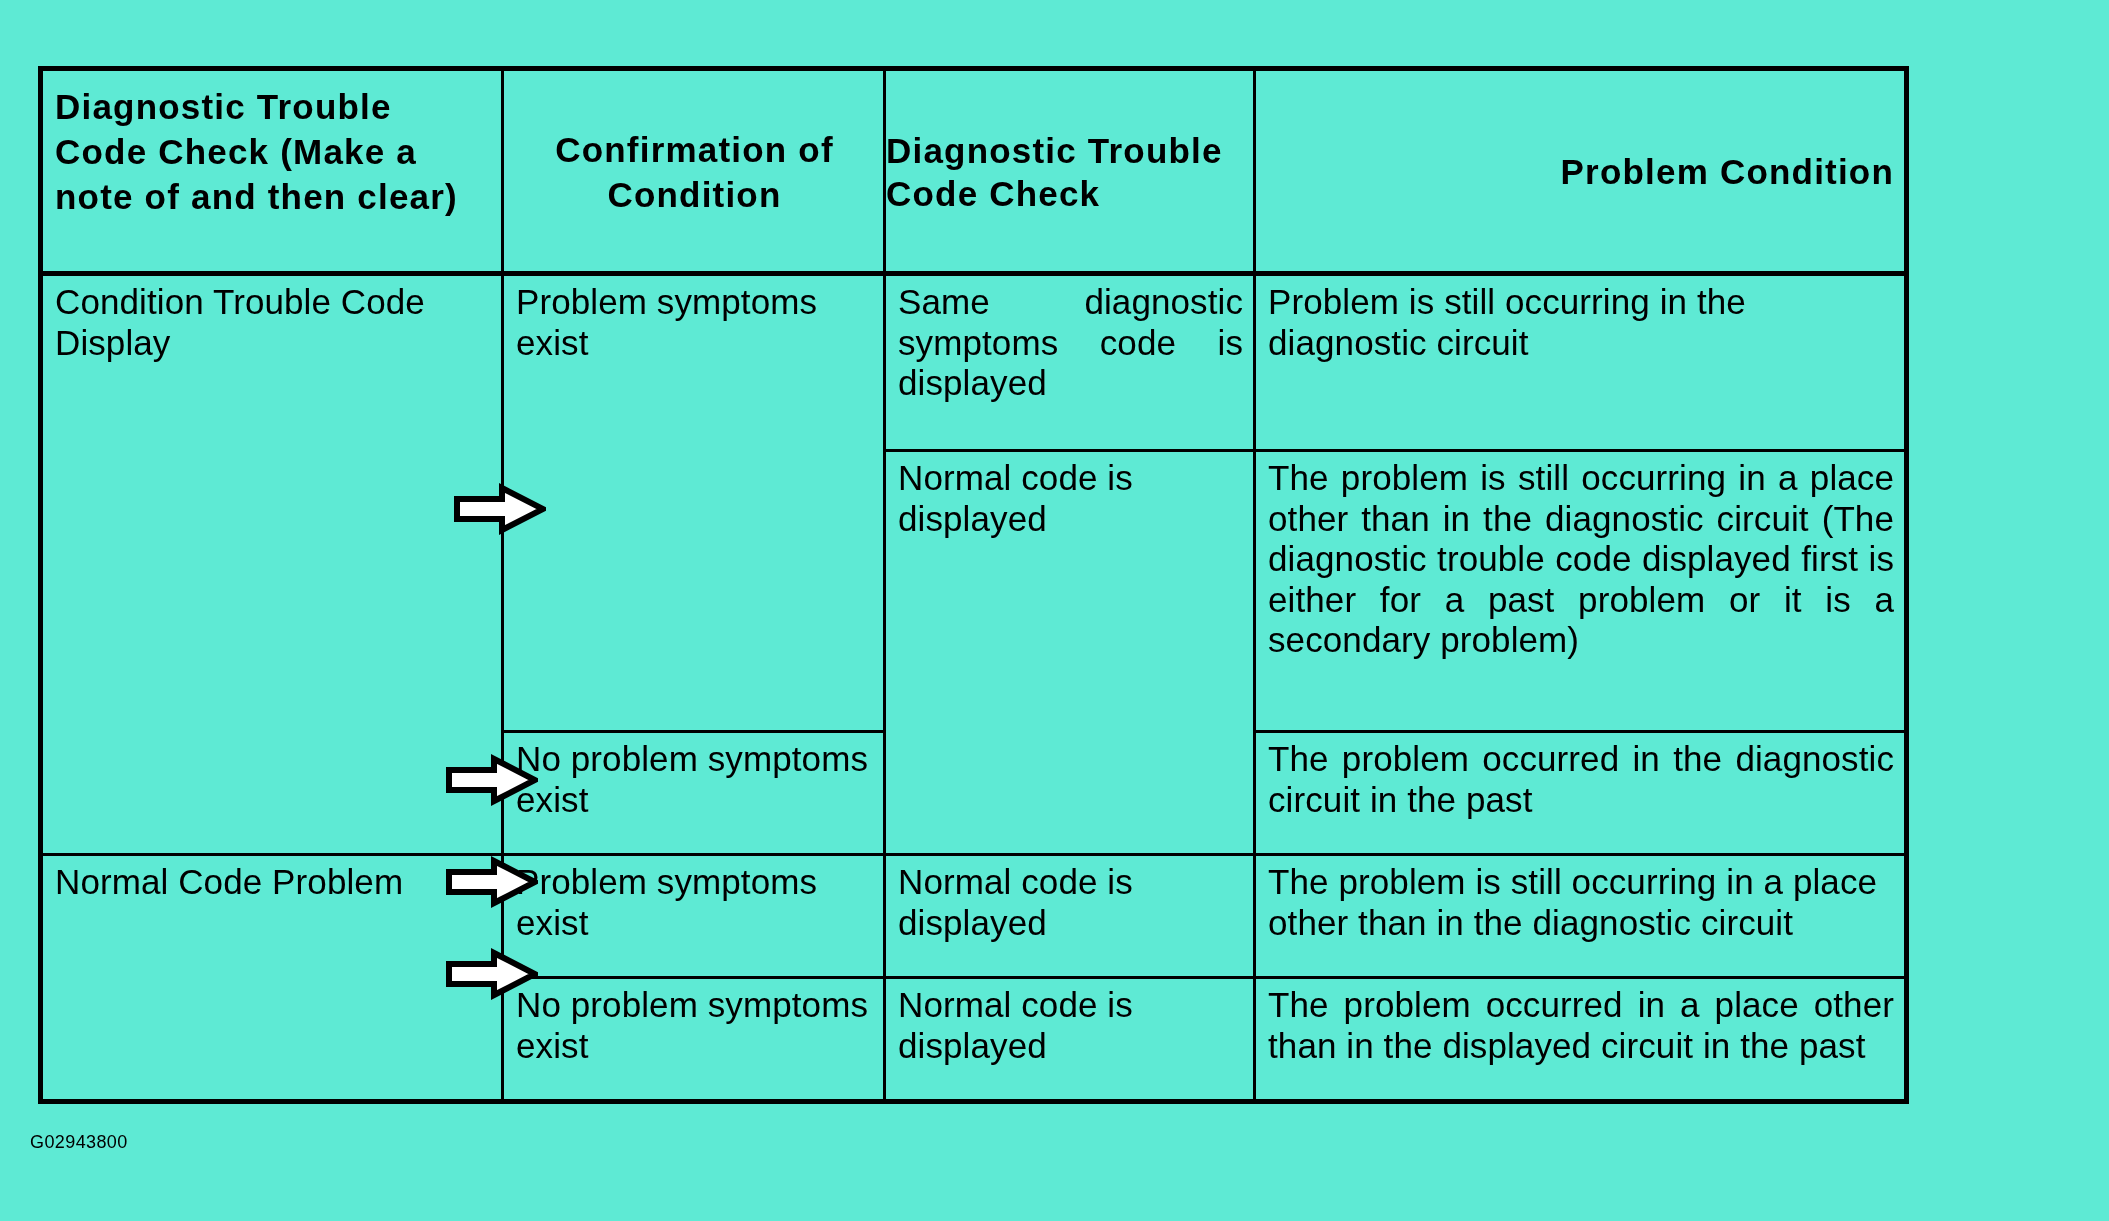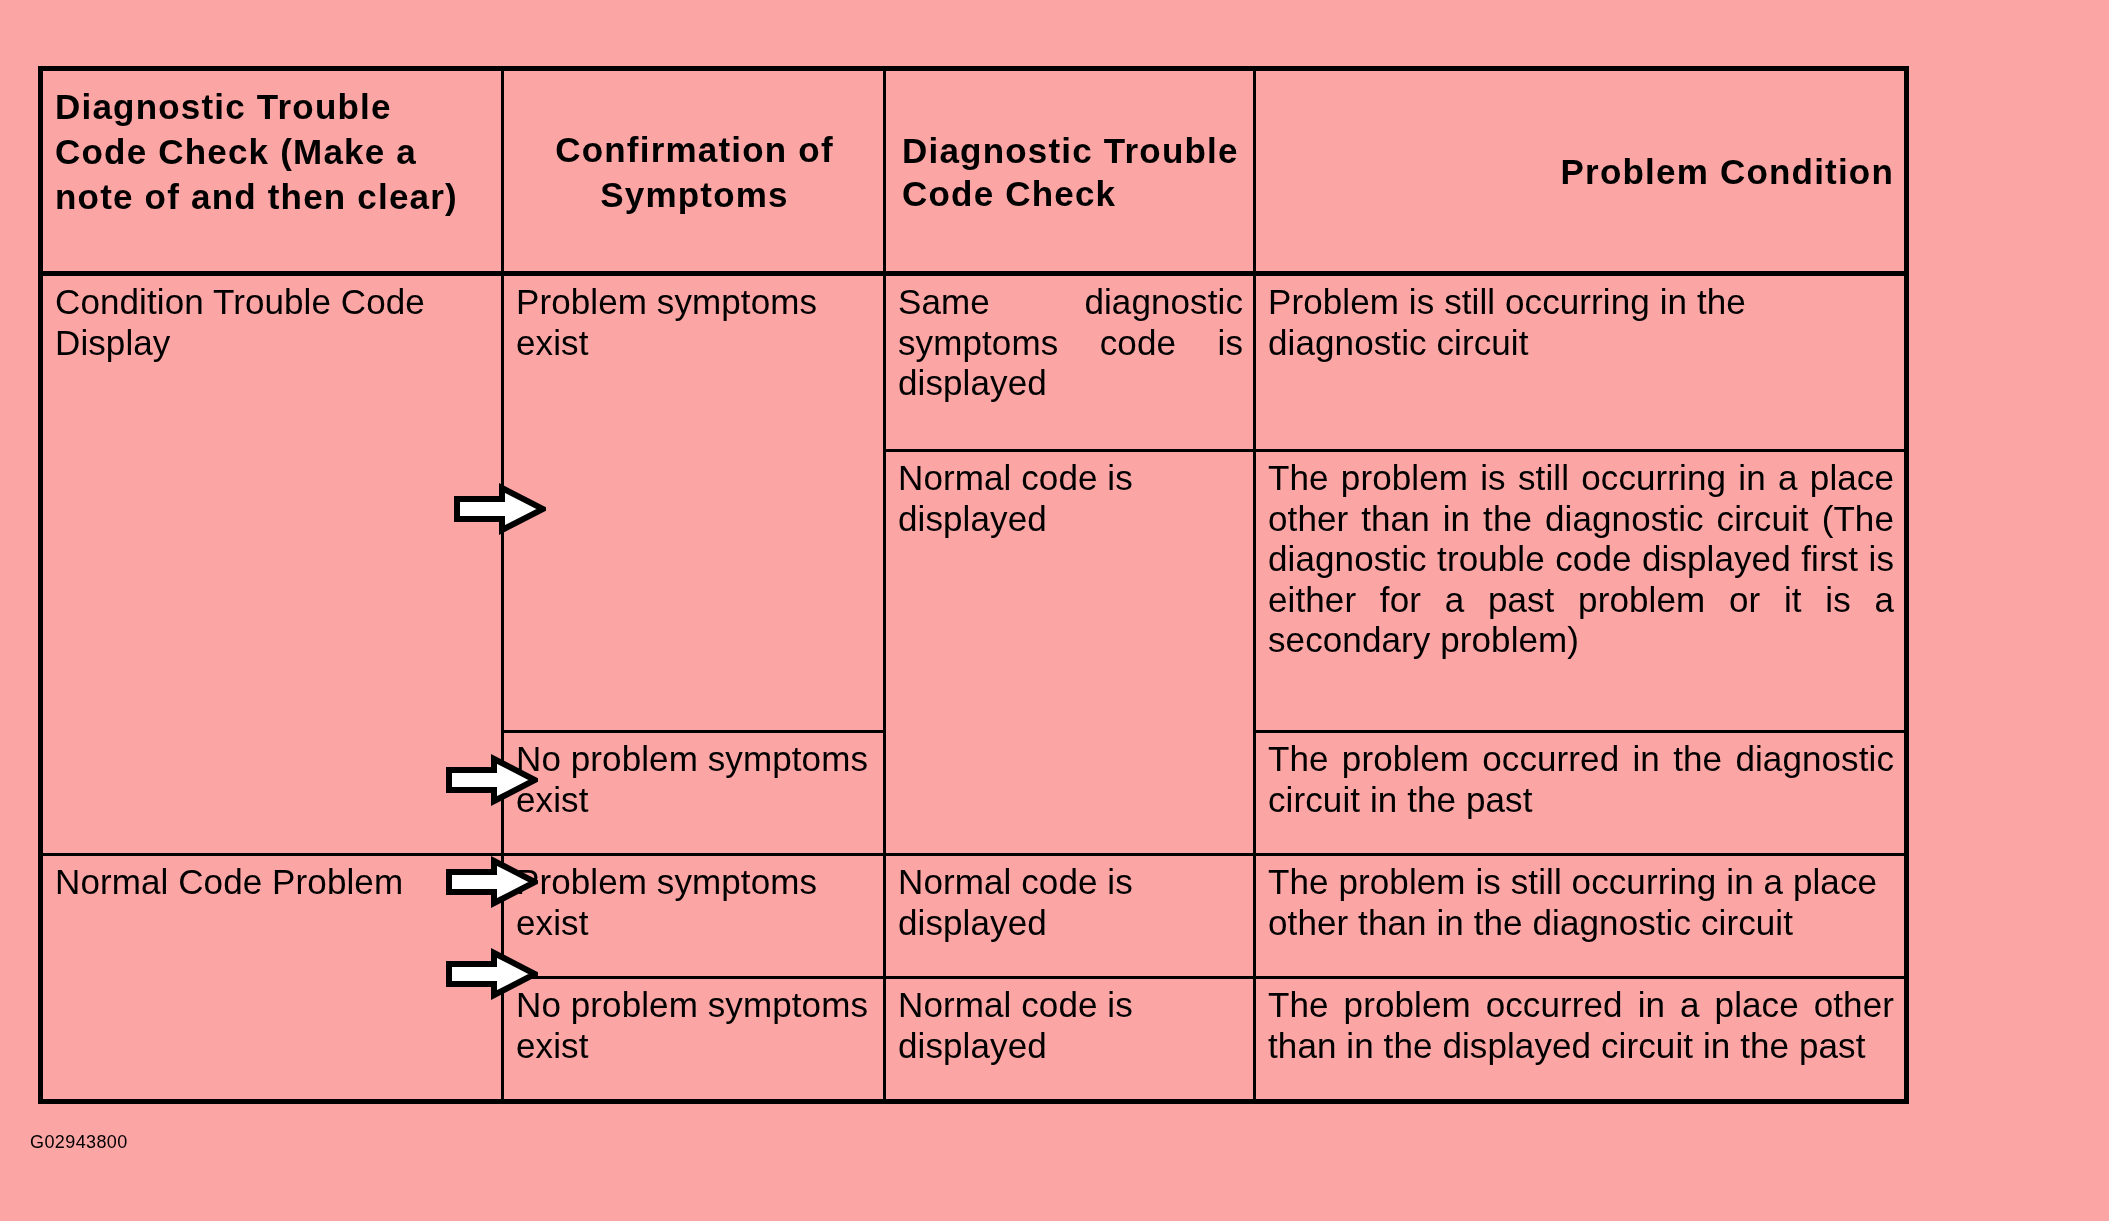--- a/index.html
+++ b/index.html
@@ -1,35 +1,35 @@
 <!DOCTYPE html>
 <html><head>
 <meta charset="utf-8">
 <style>
   html,body{margin:0;padding:0;background:#ffffff;}
   body{font-family:"Liberation Sans",sans-serif;color:#000;}
-  #page{position:relative;width:2109px;height:1221px;background:#fca5a5;overflow:hidden;}
+  #page{position:relative;width:2109px;height:1221px;background:#5eead4;overflow:hidden;}
 
   
   #table-wrap{position:absolute;left:38px;top:66px;width:1866px;height:1038px;}
   table.dtc{border-collapse:collapse;width:100%;height:100%;table-layout:fixed;
             border:5px solid #000;}
   table.dtc td{border:3px solid #000;vertical-align:top;padding:6px 10px 4px 12px;
                font-size:35px;line-height:1.16;letter-spacing:.1px;}
   table.dtc td.hdr{border-bottom:5px solid #000;font-weight:bold;letter-spacing:1.2px;}
 
   col.c1{width:462px}
   col.c2{width:382px}
   col.c3{width:370px}
   col.c4{width:652px}
 
   
   .hdr.h1{text-align:left;vertical-align:top;padding-top:14px;line-height:1.28;}
   .hdr.h2{text-align:center;vertical-align:middle;line-height:1.3;}
-  .hdr.h3{text-align:left;vertical-align:middle;line-height:1.24;padding-left:16px;}
+  .hdr.h3{text-align:left;vertical-align:middle;line-height:1.24;padding-left:0;}
   .hdr.h4{text-align:right;vertical-align:middle;}
 
   .justify{text-align:justify;text-align-last:left;}
   .pad-left-more{padding-left:16px;}
   .cell-top{padding-top:10px;}
 
   
   .arrow{position:absolute;width:92px;height:52px;pointer-events:none;}
   .arrow svg{display:block;width:100%;height:100%;}
 
@@ -46,21 +46,21 @@
       <colgroup>
         <col class="c1">
           <col class="c2">
           <col class="c3">
           <col class="c4">
       </colgroup>
       <tbody>
 
         <tr>
           <td class="hdr h1"><span>Diagnostic Trouble Code Check (Make a note of and then clear)</span></td>
-          <td class="hdr h2"><span>Confirmation of Symptoms</span></td>
+          <td class="hdr h2"><span>Confirmation of Condition</span></td>
           <td class="hdr h3"><span>Diagnostic Trouble Code Check</span></td>
           <td class="hdr h4"><span>Problem Condition</span></td>
         </tr>
 
         <tr>
           <td rowspan="3" class="cell-top"><span>Condition Trouble Code Display</span></td>
           <td rowspan="2" class="cell-top"><span>Problem symptoms exist</span></td>
           <td class="cell-top justify"><span>Same diagnostic symptoms code is displayed</span></td>
           <td class="cell-top pad-left-more"><span>Problem is still occurring in the diagnostic circuit</span></td>
         </tr>

